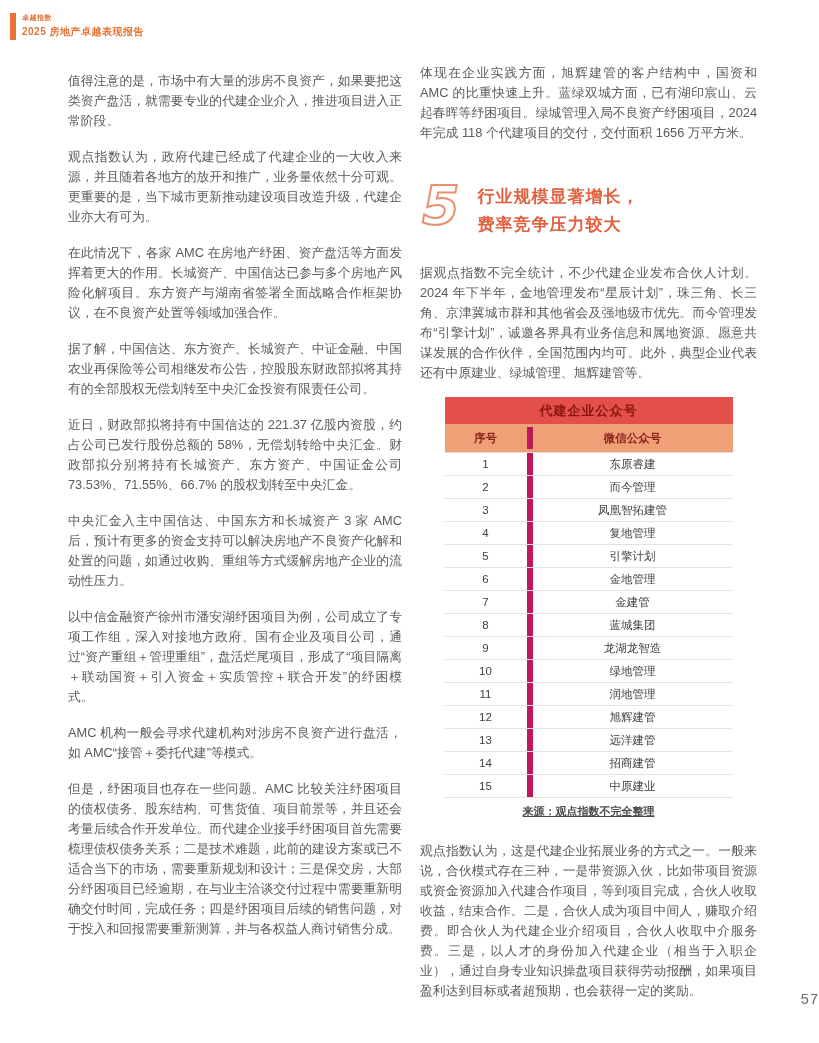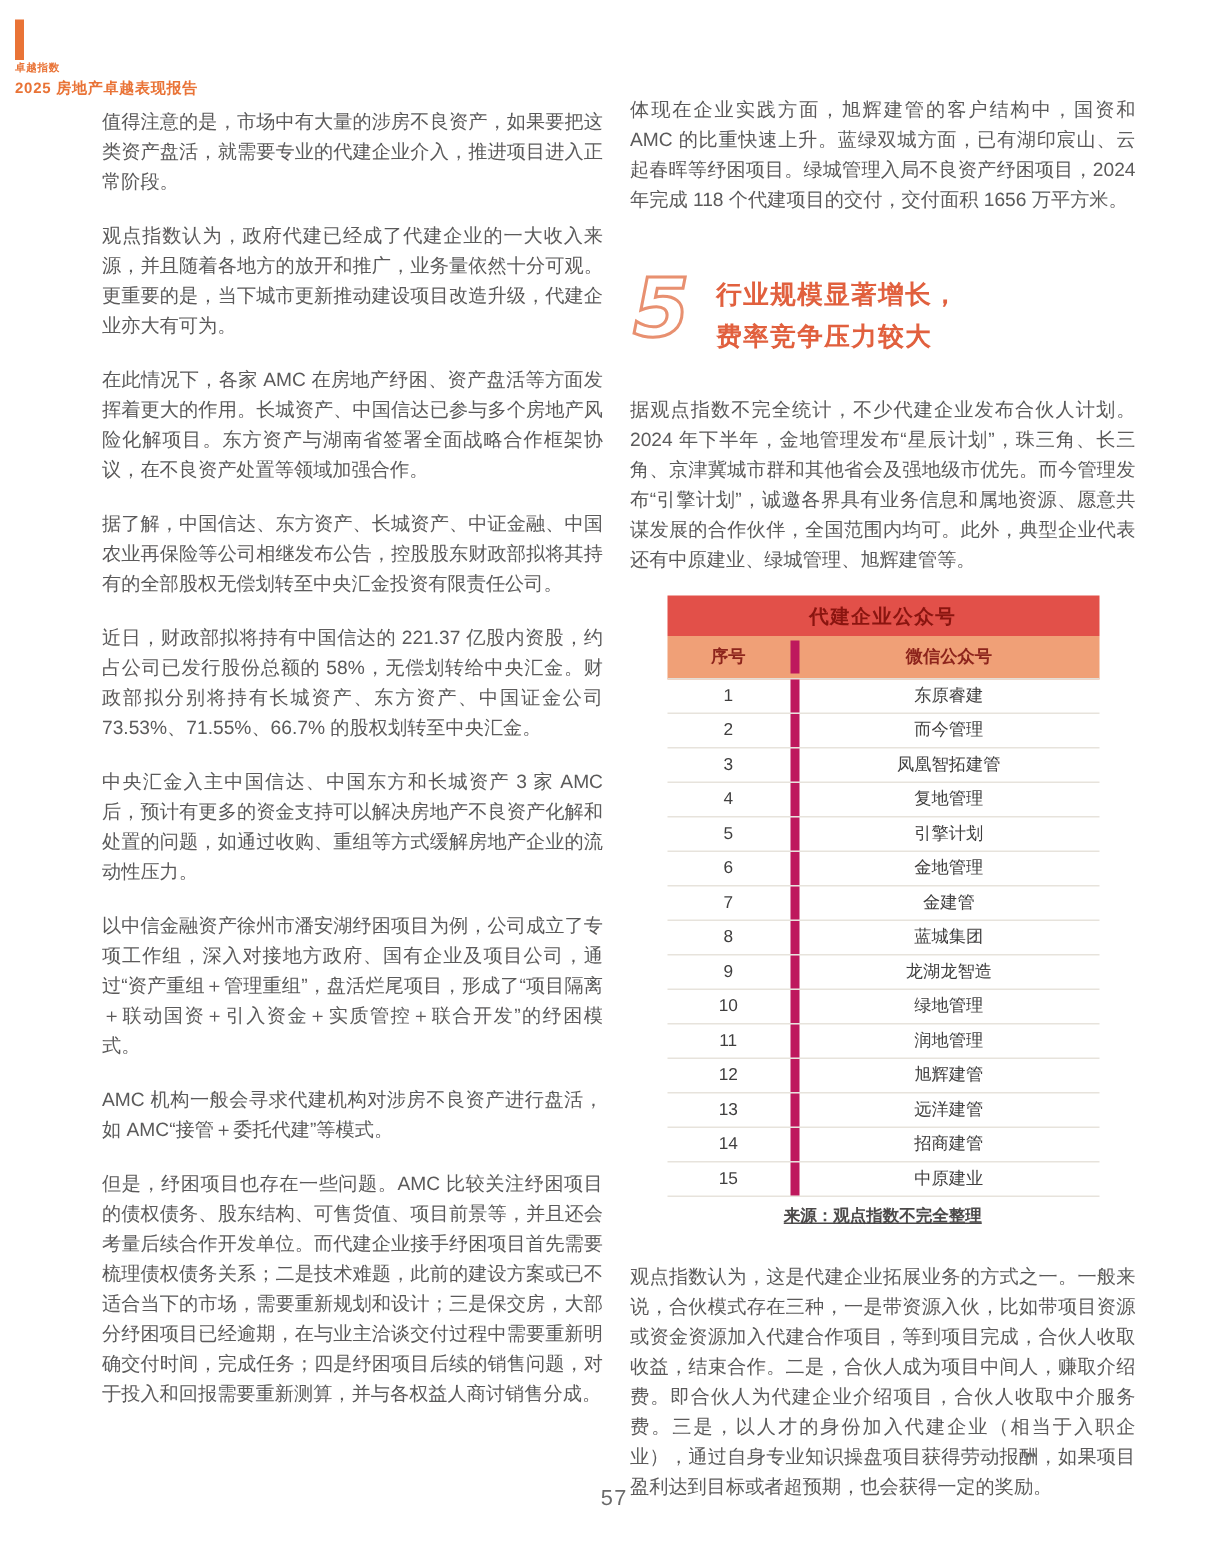--- a/index.html
+++ b/index.html
@@ -4,21 +4,21 @@
 <style>
   * { margin:0; padding:0; box-sizing:border-box; }
   html,body { background:#ffffff; }
   body {
     width:819px; height:1043px; position:relative; overflow:hidden;
     font-family:"Liberation Sans","DejaVu Sans",sans-serif;
   }
   .page { position:absolute; inset:0; background:#ffffff; }
 
   
-  .logo { position:absolute; left:10px; top:13px; display:flex;flex-direction:column; }
+  .logo { position:absolute; left:10px; top:13px; display:flex; }
   .logo-bar { width:6px; height:27px; background:#e97336; margin-right:6px; }
   .logo-text-sm { font-size:7px; font-weight:bold; color:#e97336; letter-spacing:0.5px; }
   .logo-text-lg { font-size:10px; font-weight:bold; color:#e97336; margin-top:2px; letter-spacing:0.5px; }
 
   
   .col { position:absolute; top:71px; width:334px; font-size:12.8px; line-height:20px;
          color:#5b5a5a; text-align:justify; }
   .col-left  { left:68px; }
   .col-right { left:420px; top:63px; width:337px; }
   .col p { margin-bottom:16px; }
@@ -39,21 +39,21 @@
   .pt-title { background:#e25049; color:#8a1510; font-weight:bold; font-size:13px;
     padding:4px 0 3px; letter-spacing:1px; }
   .pt-head { display:flex; background:#f0a077; color:#8d241c; font-weight:bold;
     padding:3px 0; border-bottom:1px solid #e3ded7; }
   .pt-rows .trow { display:flex; border-bottom:1px solid #e7e3dc; color:#3f3e3e; }
   .tcell-num { width:88px; border-right:6px solid #be185d; padding:1px 0; }
   .tcell-name { flex:1; padding:1px 0; }
   .pt-source { padding:3px 0 4px; font-weight:bold; color:#4c4a4a; font-size:11px;text-decoration:underline; }
 
   
-  .page-number { position:absolute; top:991px; left:0; width:100%; text-align:center;
+  .page-number { position:absolute; top:991px; left:0; width:100%; text-align:right;
     font-size:14.5px; color:#6a6a6a; letter-spacing:1px; }
 </style>
 </head>
 <body>
 
 <div class="page">
 
   <div class="logo">
     <div class="logo-bar"></div>
     <div>

